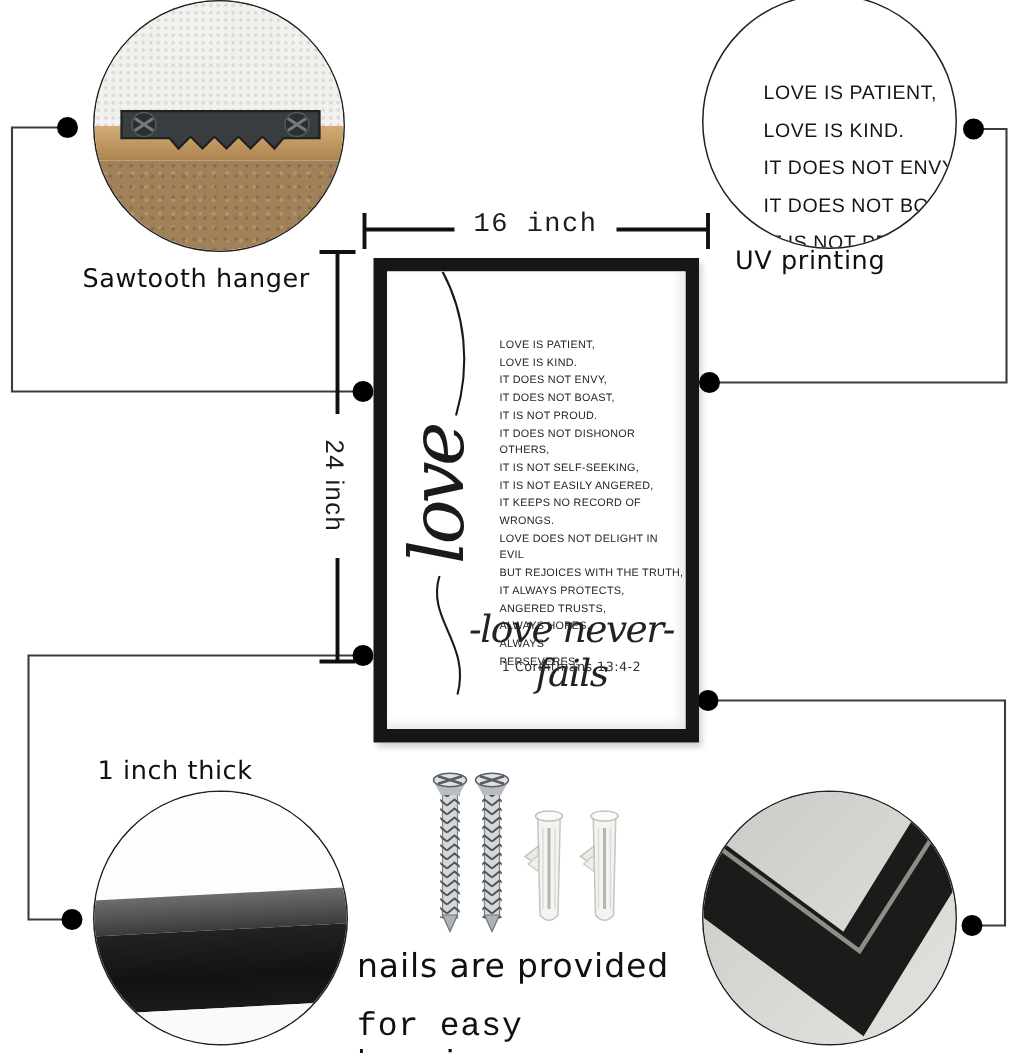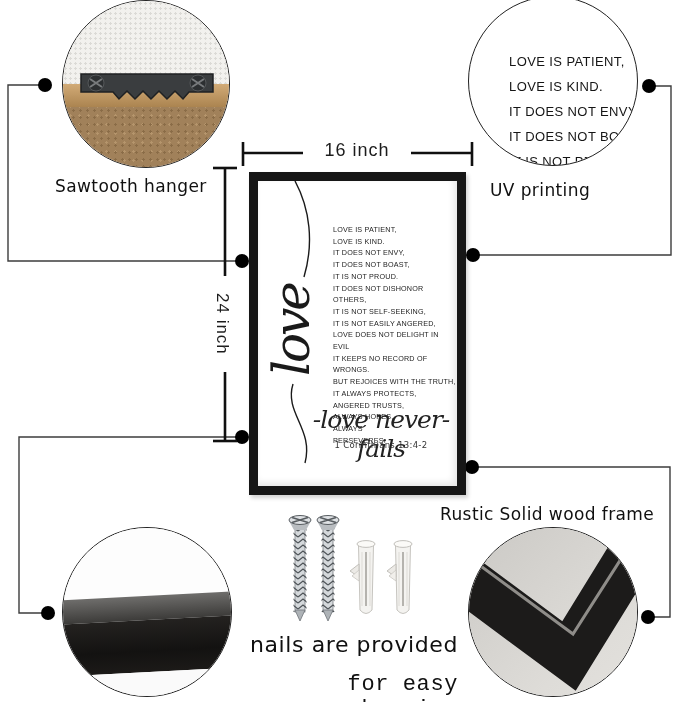--- a/index.html
+++ b/index.html
@@ -62,21 +62,21 @@
   .bl-black{position:absolute;left:0;top:54%;width:100%;height:26%;
             background:linear-gradient(#242220,#131211 60%,#1c1a18);}
   .bl-w2{position:absolute;left:0;top:80%;width:100%;height:20%;background:#fafafa;}
 
   
   .br-bg{position:absolute;left:0;top:0;width:100%;height:100%;
          background:linear-gradient(135deg,#cbc9c5,#dedcd8 70%,#e3e1dd);}
 
   
   .caption{color:#101010;font-size:17px;letter-spacing:.4px;text-align:left;line-height:28px;}
-  .caption-lg{color:#101010;font-size:22px;letter-spacing:.6px;text-align:right;}
+  .caption-lg{color:#101010;font-size:22px;letter-spacing:.6px;text-align:left;}
 </style>
 </head>
 <body>
 
 <div class="canvas">
 
   <svg class="overlay" width="679" height="702" viewBox="0 0 679 702">
     <g stroke="#3c3c3c" stroke-width="1.4" fill="none">
       <polyline points="45,85 8,85 8,261 240,261"></polyline>
       <polyline points="240,437 19,437 19,613 46,613"></polyline>
@@ -100,41 +100,41 @@
       <line x1="244" y1="153" x2="303" y2="153"></line>
       <line x1="411" y1="153" x2="471" y2="153"></line>
 
       <line x1="213" y1="168" x2="237" y2="168"></line>
       <line x1="213" y1="441" x2="237" y2="441"></line>
       <line x1="225" y1="169" x2="225" y2="276"></line>
       <line x1="225" y1="371" x2="225" y2="440"></line>
     </g>
   </svg>
 
-  <div class="abs dim-label" style="left:307px;top:140px;width:100px;">16 inch</div>
+  <div class="abs dim-label" style="left:307px;top:140px;width:100px;font-family:Liberation Mono, monospace;">16 inch</div>
   <div class="abs dim-label dim-v" style="left:212px;top:276px;height:96px;font-size:17px;">24 inch</div>
 
   <div class="abs frame">
     <div class="poster">
       <svg class="overlay" width="199" height="305" viewBox="0 0 199 305">
         <path d="M37 0 C52 28 56 62 46 96" stroke="#1a1a1a" stroke-width="1.4" fill="none"></path>
         <path d="M35 203 C26 232 56 248 47 282" stroke="#1a1a1a" stroke-width="1.4" fill="none"></path>
       </svg>
       <div class="love-script">love</div>
       <div class="verse">
           <div>LOVE IS PATIENT,</div>
           <div>LOVE IS KIND.</div>
           <div>IT DOES NOT ENVY,</div>
           <div>IT DOES NOT BOAST,</div>
           <div>IT IS NOT PROUD.</div>
           <div>IT DOES NOT DISHONOR OTHERS,</div>
           <div>IT IS NOT SELF-SEEKING,</div>
           <div>IT IS NOT EASILY ANGERED,</div>
+          <div>IT KEEPS NO RECORD OF WRONGS.</div>
           <div>LOVE DOES NOT DELIGHT IN EVIL</div>
-          <div>IT KEEPS NO RECORD OF WRONGS.</div>
           <div>BUT REJOICES WITH THE TRUTH,</div>
           <div>IT ALWAYS PROTECTS,</div>
           <div>ANGERED TRUSTS,</div>
           <div>ALWAYS HOPES,</div>
           <div>ALWAYS</div>
           <div>PERSEVERES.</div>
           <div></div>
         </div>
       <div class="never-fails">-love never-fails</div>
       <div class="citation">1 Corinthians 13:4-2</div>
@@ -159,32 +159,32 @@
 
   <div class="abs circle c-tr">
     <div class="tr-text">
         <div>LOVE IS PATIENT,</div>
         <div>LOVE IS KIND.</div>
         <div>IT DOES NOT ENVY,</div>
         <div>IT DOES NOT BOAST,</div>
         <div>IT IS NOT PROUD.</div>
       </div>
   </div>
-  <div class="abs caption" style="left:490px;top:176px;width:130px;">UV printing</div>
-
+  <div class="abs caption" style="left:490px;top:160px;width:130px;">UV printing</div>
+
+  <div class="abs caption" style="left:65px;top:500px;width:155px;">1 inch thick</div>
   <div class="abs circle c-bl">
     <div class="bl-strips">
       <div class="bl-w1"></div>
       <div class="bl-gray"></div>
       <div class="bl-black"></div>
       <div class="bl-w2"></div>
     </div>
   </div>
 
-  <div class="abs caption" style="left:440px;top:500px;width:225px;">Rustic Solid wood frame</div>
   <div class="abs circle c-br">
     <div class="br-bg"></div>
     <svg class="overlay" width="170" height="170" viewBox="0 0 170 170">
       <path d="M-8 48 L100 128 L174 8" stroke="#1c1b1a" stroke-width="48" fill="none"></path>
       <path d="M-10 22 L104 106 L182 -16" stroke="#8f8d89" stroke-width="3" fill="none"></path>
     </svg>
   </div>
 
   <svg class="abs" style="left:278px;top:508px;" width="150" height="118" viewBox="0 0 150 118">
     <defs>

